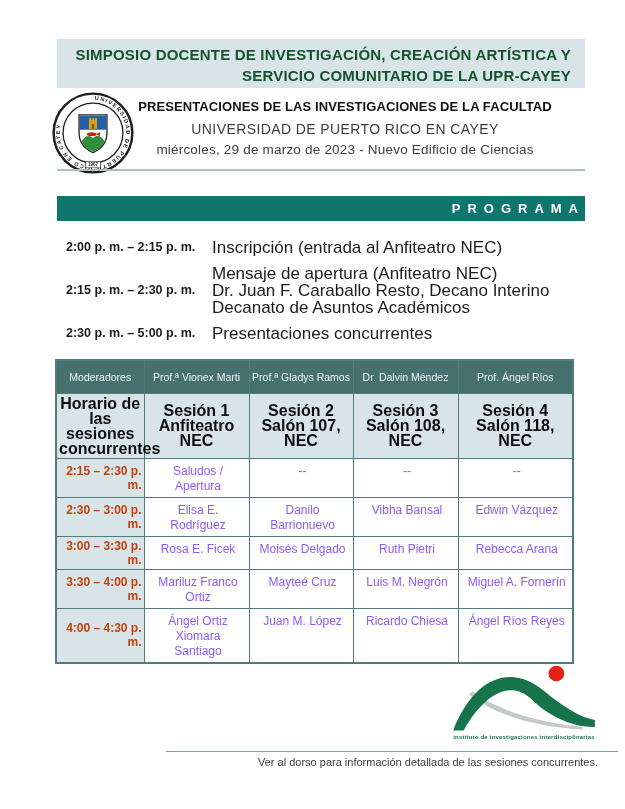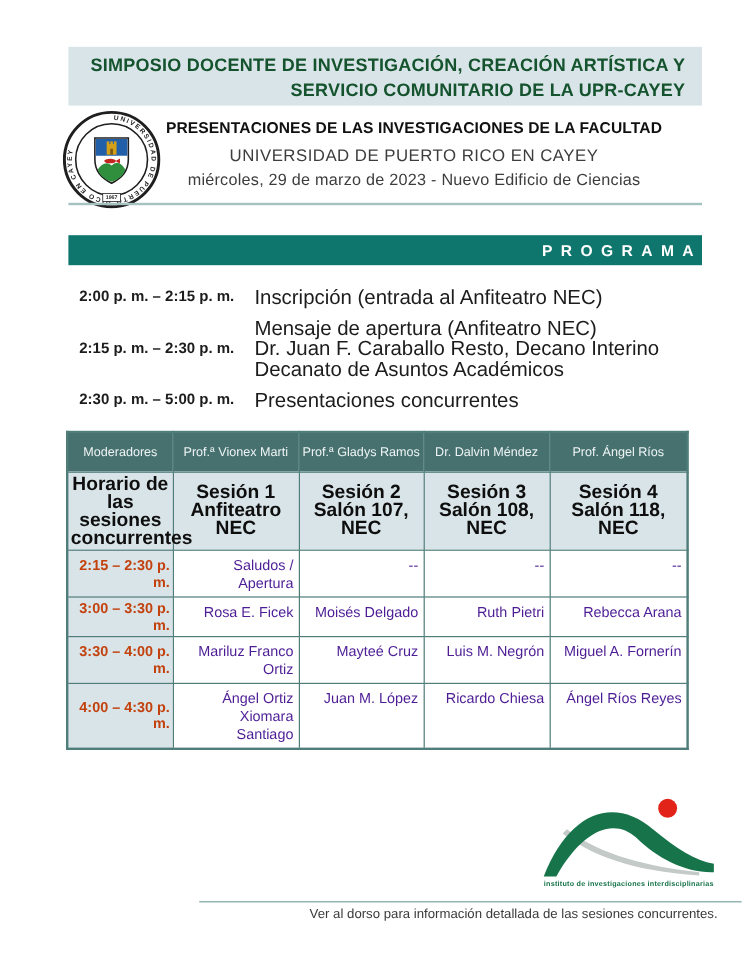--- a/index.html
+++ b/index.html
@@ -34,22 +34,22 @@
     table-layout:fixed;border:2px solid #4f7d7a;}
   table.sessions th, table.sessions td{border:1px solid #4f7d7a;box-sizing:border-box;}
   .mod-row th{background:#47716f;color:#eef4f4;font-weight:normal;font-size:10.5px;height:33px;
     text-align:center;padding:0 2px;}
   .sess-row td{background:#d9e4e8;font-weight:bold;font-size:16px;text-align:center;height:46px;
     white-space:pre-line;line-height:15px;color:#0e0e0e;padding:2px;}
   .body-row td{height:25px;}
   .body-row.row-tall td{height:34px;}
   td.time{background:#d9e4e8;font-weight:bold;font-size:12px;text-align:right;vertical-align:middle;
     color:#c2410c;padding:2px;}
-  td.cell{background:#ffffff;font-size:12px;text-align:right;vertical-align:top;
-    padding:5px 4px 3px 7px;white-space:pre-line;line-height:15px;color:#4c1d95;}
+  td.cell{background:#ffffff;font-size:12px;text-align:center;vertical-align:top;
+    padding:5px 4px 3px 7px;white-space:pre-line;line-height:15px;color:#8b5cf6;}
 
   
   .iii-logo{position:absolute;left:443px;top:663px;width:162px;height:70px;}
   .iii-label{position:absolute;left:441px;top:734px;width:166px;text-align:center;font-size:6px;
     font-weight:bold;color:#17744a;letter-spacing:.2px;}
 
   
   .footer-divider{position:absolute;left:166px;top:751px;width:452px;height:1px;background:#7ba3a0;}
   .footer-text{position:absolute;right:27px;top:755px;width:580px;text-align:right;font-size:11px;
     color:#3a3a3a;line-height:15px;}
@@ -151,20 +151,27 @@
 Salón 118, NEC</td>
       </tr>
       <tr class="body-row">
         <td class="time">2:15 – 2:30 p. m.</td>
         <td class="cell">Saludos / Apertura</td>
         <td class="cell">--</td>
         <td class="cell">--</td>
         <td class="cell">--</td>
       </tr>
       <tr class="body-row">
+        <td class="time">2:30 – 3:00 p. m.</td>
+        <td class="cell">Elisa E. Rodríguez</td>
+        <td class="cell">Danilo Barrionuevo</td>
+        <td class="cell">Vibha Bansal</td>
+        <td class="cell">Edwin Vázquez</td>
+      </tr>
+      <tr class="body-row">
         <td class="time">3:00 – 3:30 p. m.</td>
         <td class="cell">Rosa E. Ficek</td>
         <td class="cell">Moisés Delgado</td>
         <td class="cell">Ruth Pietri</td>
         <td class="cell">Rebecca Arana</td>
       </tr>
       <tr class="body-row">
         <td class="time">3:30 – 4:00 p. m.</td>
         <td class="cell">Mariluz Franco Ortiz</td>
         <td class="cell">Mayteé Cruz</td>

